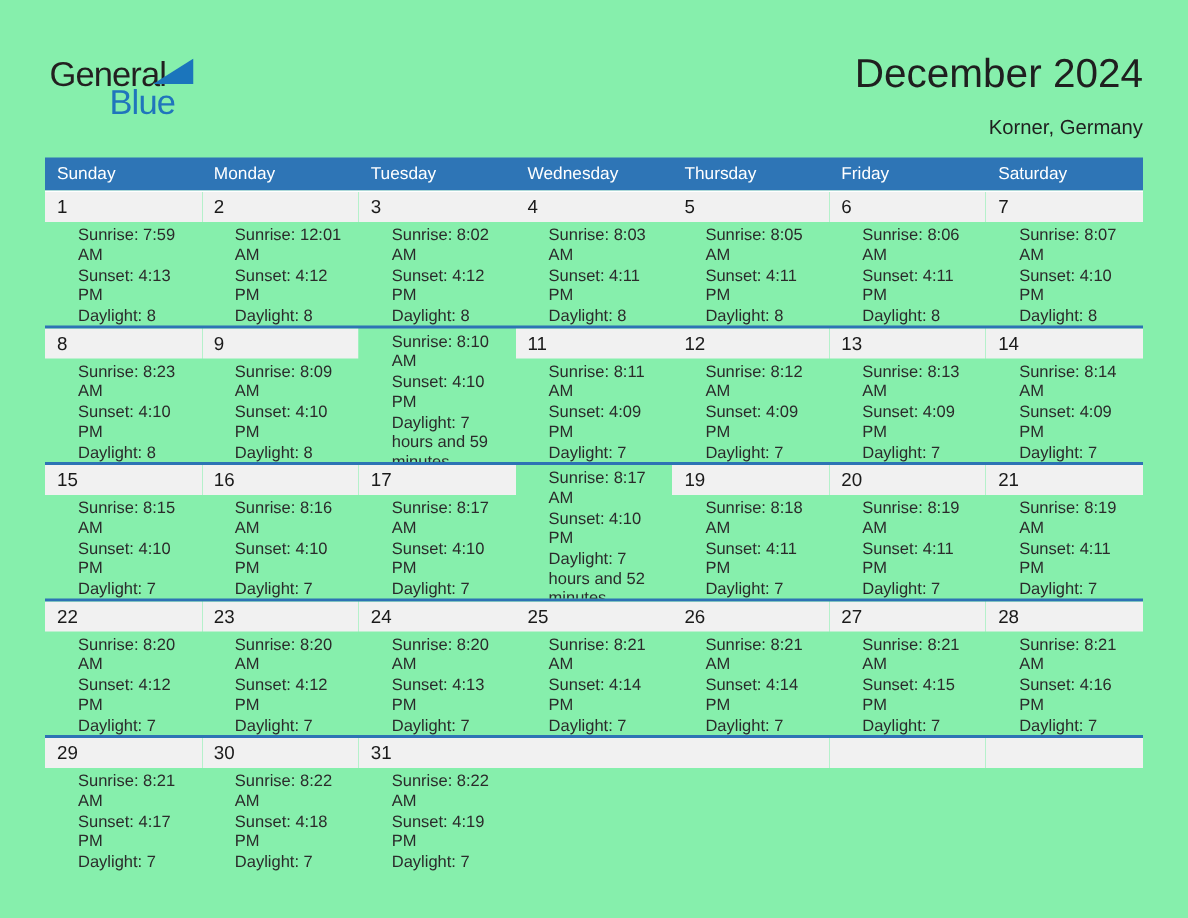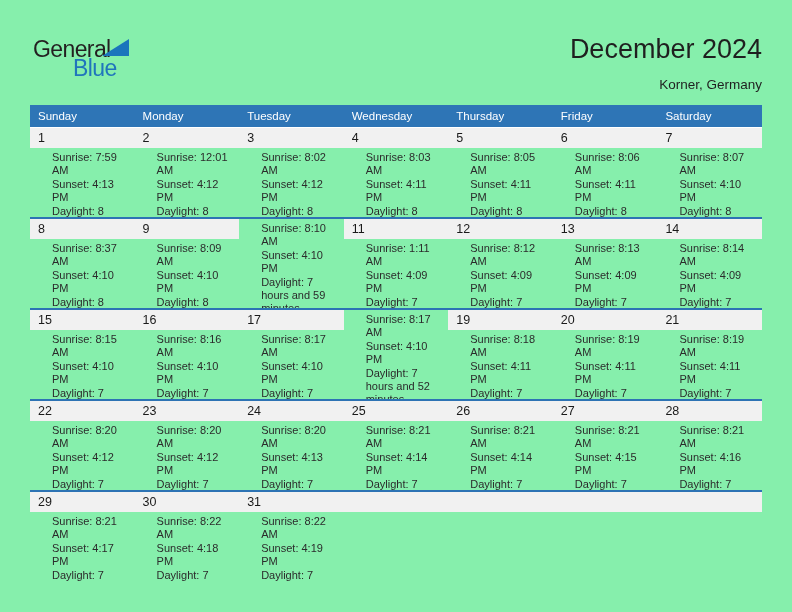--- a/index.html
+++ b/index.html
@@ -118,21 +118,21 @@
               <span class="cell-line">Sunrise: 8:07 AM</span>
               <span class="cell-line">Sunset: 4:10 PM</span>
               <span class="cell-line">Daylight: 8 hours and 3 minutes.</span>
             </div>
           </div>
         </div>
         <div class="week-row">
           <div class="day-cell">
             <div class="day-band">8</div>
             <div class="cell-body">
-              <span class="cell-line">Sunrise: 8:37 AM</span>
+              <span class="cell-line">Sunrise: 8:23 AM</span>
               <span class="cell-line">Sunset: 4:10 PM</span>
               <span class="cell-line">Daylight: 8 hours and 1 minute.</span>
             </div>
           </div>
           <div class="day-cell">
             <div class="day-band">9</div>
             <div class="cell-body">
               <span class="cell-line">Sunrise: 8:09 AM</span>
               <span class="cell-line">Sunset: 4:10 PM</span>
               <span class="cell-line">Daylight: 8 hours and 0 minutes.</span>
@@ -141,21 +141,21 @@
           <div class="day-cell">
             <div class="cell-body">
               <span class="cell-line">Sunrise: 8:10 AM</span>
               <span class="cell-line">Sunset: 4:10 PM</span>
               <span class="cell-line">Daylight: 7 hours and 59 minutes.</span>
             </div>
           </div>
           <div class="day-cell">
             <div class="day-band">11</div>
             <div class="cell-body">
-              <span class="cell-line">Sunrise: 1:11 AM</span>
+              <span class="cell-line">Sunrise: 8:11 AM</span>
               <span class="cell-line">Sunset: 4:09 PM</span>
               <span class="cell-line">Daylight: 7 hours and 58 minutes.</span>
             </div>
           </div>
           <div class="day-cell">
             <div class="day-band">12</div>
             <div class="cell-body">
               <span class="cell-line">Sunrise: 8:12 AM</span>
               <span class="cell-line">Sunset: 4:09 PM</span>
               <span class="cell-line">Daylight: 7 hours and 56 minutes.</span>

